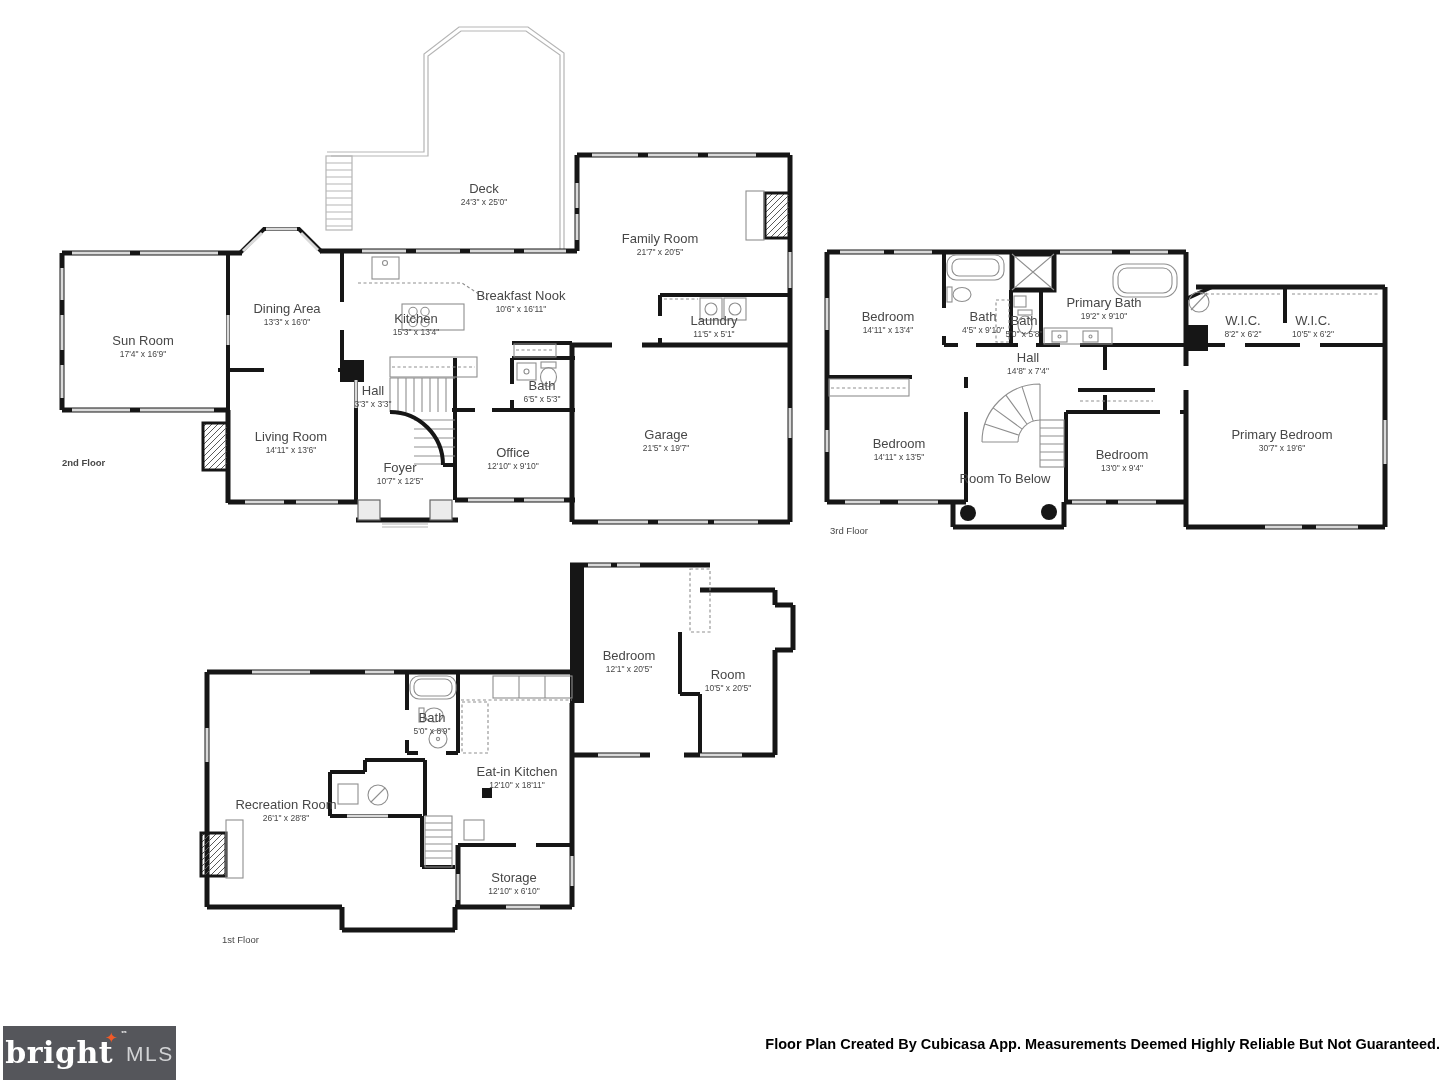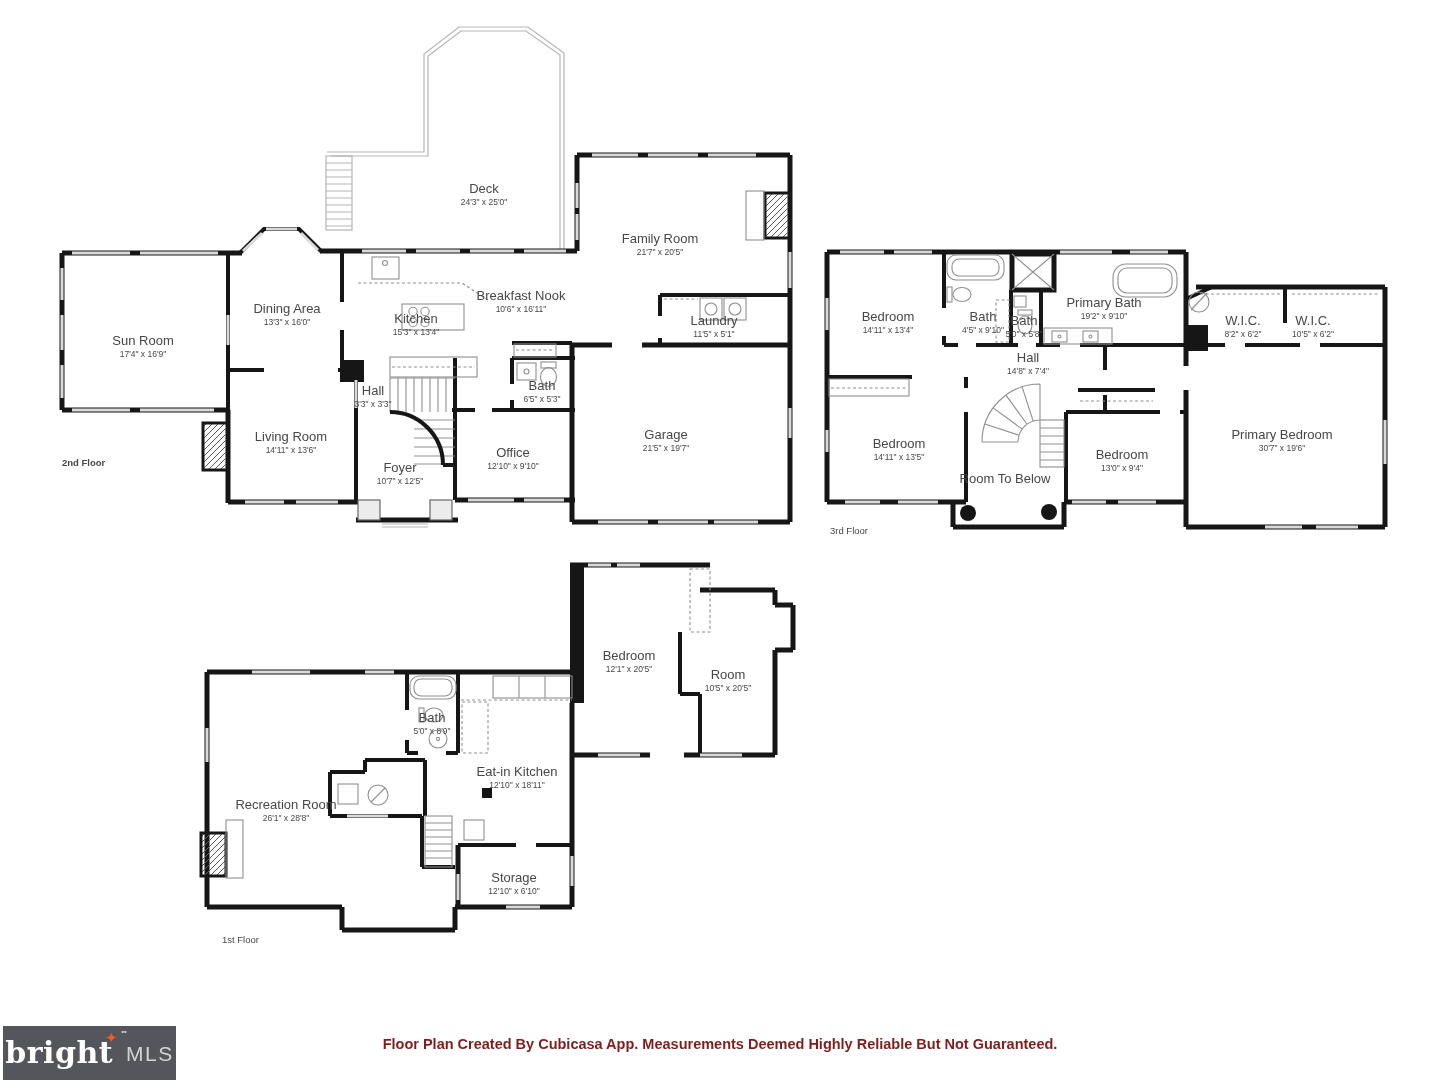--- a/index.html
+++ b/index.html
@@ -20,22 +20,22 @@
               color:#474747;white-space:nowrap;line-height:1.32;}
   .room-label .rn{font-size:13px;}
   .room-label .rd{font-size:8.5px;}
   .floor-caption{position:absolute;transform:translateY(-50%);font-size:9.5px;color:#474747;white-space:nowrap;}
   #footer-logo{position:absolute;left:3px;top:1026px;width:173px;height:54px;
                display:flex;align-items:center;justify-content:center;}
   .logo-brand{position:relative;font-family:"DejaVu Serif",serif;font-weight:bold;font-size:30px;letter-spacing:.5px;line-height:1;}
   .logo-star{position:absolute;top:-7px;right:-5px;font-size:15px;font-family:"DejaVu Sans",sans-serif;}
   .logo-tm{position:absolute;top:-8px;right:-15px;font-size:7px;color:#fff;}
   .logo-suffix{font-size:21px;letter-spacing:1.5px;margin-left:13px;font-weight:400;line-height:1;}
-  #disclaimer{position:absolute;left:0;right:0;top:1036px;text-align:center;
-              font-size:14.5px;font-weight:600;color:#7f1d1d;}
+  #disclaimer{position:absolute;left:0;right:0;top:1036px;text-align:right;
+              font-size:14.5px;font-weight:600;color:#000000;}
 </style>
 </head>
 <body>
 
 <div id="stage">
 
 <svg width="1440" height="1080" viewBox="0 0 1440 1080">
   <defs>
     <pattern id="hatch" patternUnits="userSpaceOnUse" width="6" height="6">
       <path d="M0,6 L6,0" stroke="#5a5a5a" stroke-width="1"></path>

